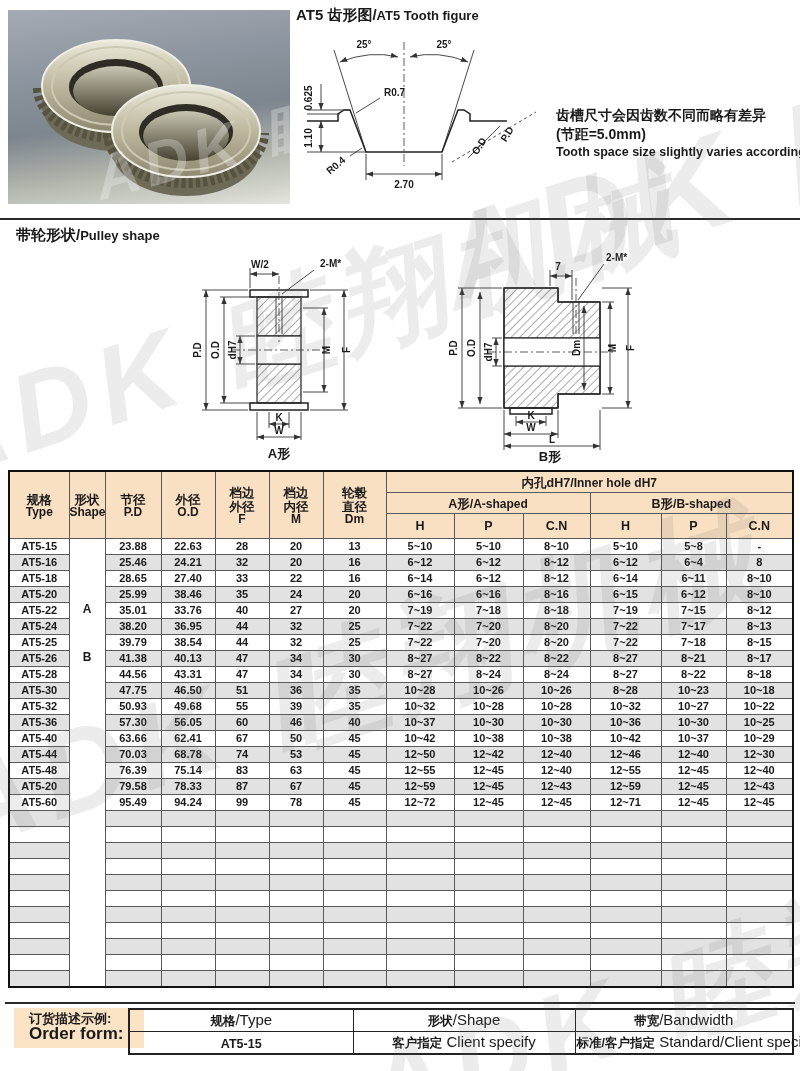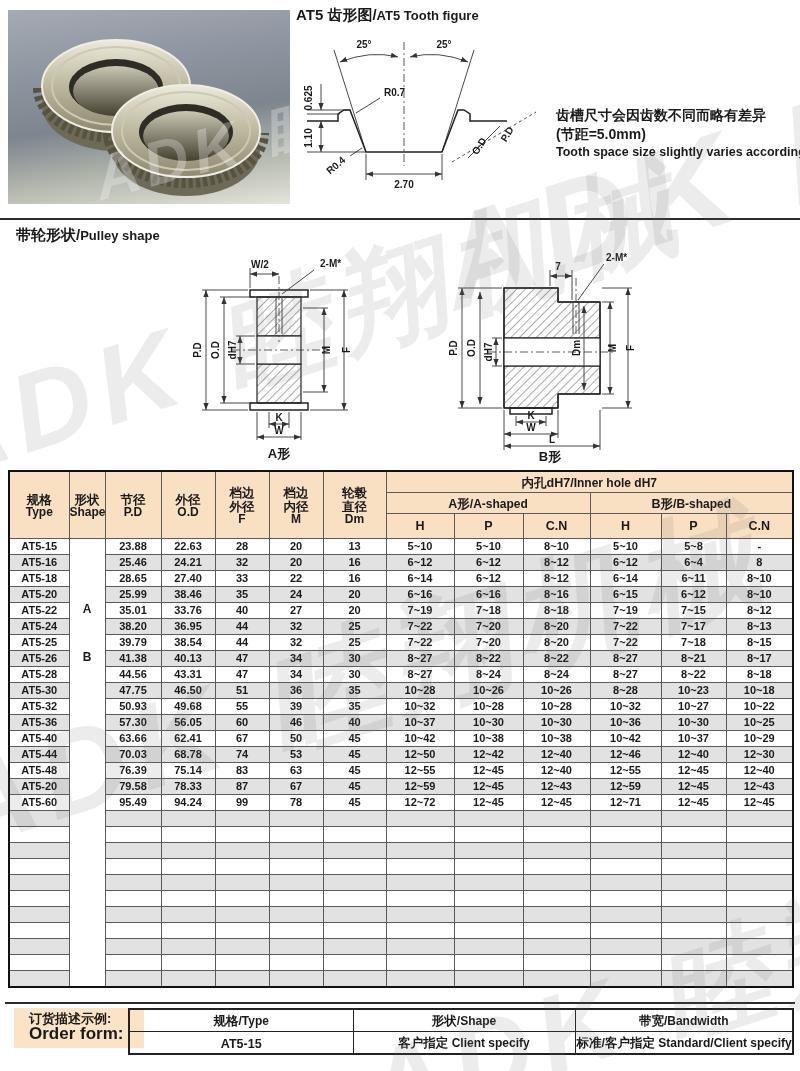--- a/index.html
+++ b/index.html
@@ -63,21 +63,21 @@
 
   
   .order-label{position:absolute;left:14px;top:1008px;width:100px;height:34px;background:#fbe3c6;
                padding:3px 15px;z-index:2}
   .order-label .zh{display:block;font-size:13px;font-weight:bold;line-height:16px;white-space:nowrap}
   .order-label .en{display:block;font-size:17px;font-weight:bold;line-height:14px}
   .order{position:absolute;left:128px;top:1008px;z-index:2}
   .order table{border-collapse:collapse;table-layout:fixed;width:664px;border:2px solid #222}
   .order td{border:1px solid #222;height:18px;text-align:center;white-space:nowrap}
   .order .zh{font-size:12.5px;font-weight:bold}
-  .order .en{font-size:12px;font-weight:bold}
+  .order .en{font-size:15px;font-weight:normal}
 </style>
 </head>
 <body>
 
 <div class="wm" style="left:420px;top:40px;font-size:130px">ADK 睦翔机械</div>
 <div class="wm" style="left:-90px;top:250px;font-size:110px">ADK 睦翔机械</div>
 <div class="wm" style="left:-70px;top:600px;font-size:120px">ADK 睦翔机械</div>
 <div class="wm" style="left:350px;top:900px;font-size:110px">ADK 睦翔机械</div>
 
 <div class="photo">

